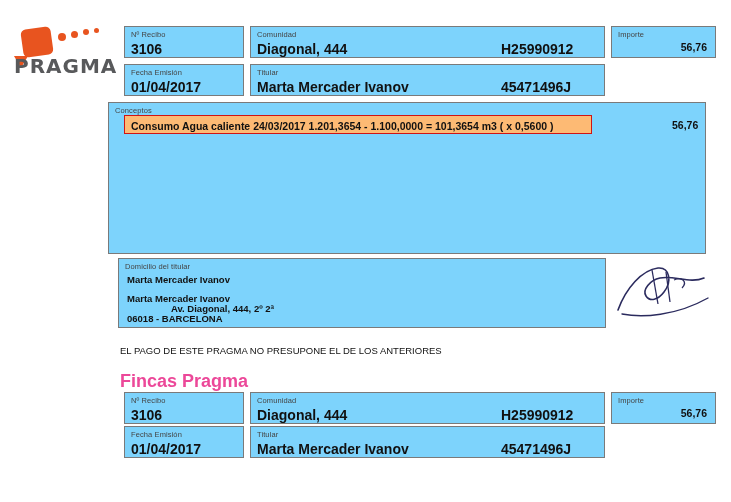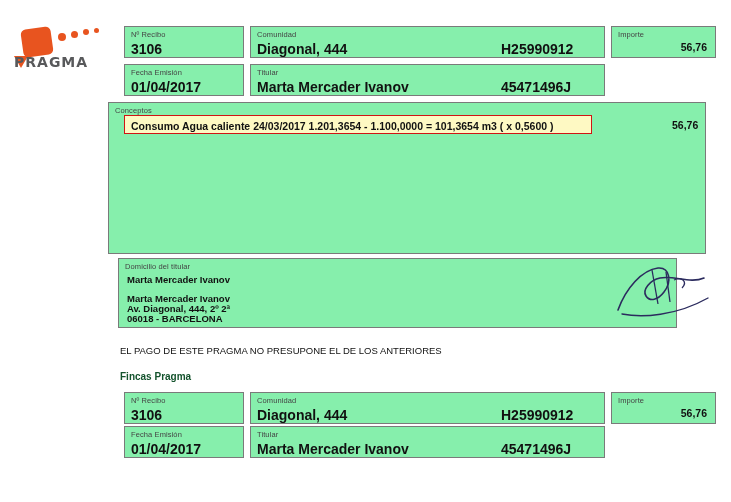--- a/index.html
+++ b/index.html
@@ -46,42 +46,42 @@
   }
   .logo-dot.d1 { left: 44px; top: 5px;  width: 8px; height: 8px; }
   .logo-dot.d2 { left: 57px; top: 3px;  width: 7px; height: 7px; }
   .logo-dot.d3 { left: 69px; top: 1px;  width: 6px; height: 6px; }
   .logo-dot.d4 { left: 80px; top: 0px;  width: 5px; height: 5px; }
   .logo-text {
     position: absolute;
     left: 0px;
     top: 26px;
     font-family: "DejaVu Sans", sans-serif;
-    font-size: 14px;
+    font-size: 20px;
     font-weight: bold;
     letter-spacing: 1px;
     color: #58595b;
   }
   .logo-v {
     position: absolute;
     left: 0px;
     top: 28px;
     width: 0;
     height: 0;
     border-left: 7px solid transparent;
     border-right: 7px solid transparent;
     border-top: 12px solid #e8541f;
   }
 
   
   .box {
     position: absolute;
     border: 1px solid #7a7a7a;
     box-sizing: border-box;
-    background: #86efac;
+    background: #7dd3fc;
   }
   .box .lbl {
     position: absolute;
     left: 6px;
     top: 3px;
     font-size: 7.5px;
     color: #444;
     letter-spacing: 0.1px;
   }
   .box .val {
@@ -99,21 +99,21 @@
     font-size: 10.5px;
     font-weight: bold;
     color: #111;
   }
 
   
   .hl {
     position: absolute;
     border: 1.5px solid #d01414;
     box-sizing: border-box;
-    background: #fef9c3;
+    background: #fdba74;
   }
   .hl .txt {
     position: absolute;
     left: 6px;
     top: 4px;
     font-size: 10.5px;
     font-weight: bold;
     color: #111;
     white-space: nowrap;
   }
@@ -126,23 +126,23 @@
   .bold {
     font-weight: bold;
   }
   .small-label {
     position: absolute;
     font-size: 7.5px;
     color: #444;
   }
   .heading {
     position: absolute;
-    font-size: 10px;
-    font-weight: bold;
-    color: #14532d;
+    font-size: 18px;
+    font-weight: bold;
+    color: #ec4899;
   }
 
   
   .addr-line {
     position: absolute;
     left: 8px;
     font-size: 9.5px;
     font-weight: bold;
     color: #111;
   }
@@ -200,25 +200,25 @@
 
   <div class="box" style="left:108px; top:102px; width:598px; height:152px;">
     <div class="lbl">Conceptos</div>
   </div>
 
   <div class="hl" style="left:124px; top:115px; width:468px; height:19px;">
     <div class="txt">Consumo Agua caliente 24/03/2017 1.201,3654 - 1.100,0000 = 101,3654 m3 ( x 0,5600 )</div>
   </div>
   <div class="plain-text bold" style="left:672px; top:119px; font-size:10.5px;">56,76</div>
 
-  <div class="box" style="left:118px; top:258px; width:559px; height:70px;">
+  <div class="box" style="left:118px; top:258px; width:488px; height:70px;">
     <div class="lbl">Domicilio del titular</div>
     <div class="addr-line" style="top:15px;">Marta Mercader Ivanov</div>
     <div class="addr-line" style="top:34px;">Marta Mercader Ivanov</div>
-    <div class="addr-line" style="top:44px;">Av. Diagonal, 444, 2º 2ª</div>
+    <div class="addr-line" style="top:44px;margin-left:44px;">Av. Diagonal, 444, 2º 2ª</div>
     <div class="addr-line" style="top:54px;">06018 - BARCELONA</div>
   </div>
 
   <svg class="sig" viewBox="0 0 104 68">
     <path d="M6 52 C14 30, 30 12, 46 10 C58 9, 60 24, 52 34 C46 42, 38 44, 34 38 C30 32, 38 22, 48 20 C62 17, 78 26, 92 20" fill="none" stroke="#2b2b5e" stroke-width="1.6" stroke-linecap="round"></path>
     <path d="M10 56 C30 60, 64 58, 96 40" fill="none" stroke="#2b2b5e" stroke-width="1.4" stroke-linecap="round"></path>
     <path d="M40 12 L46 46" fill="none" stroke="#2b2b5e" stroke-width="1.3"></path>
     <path d="M54 14 L58 44" fill="none" stroke="#2b2b5e" stroke-width="1.3"></path>
     <path d="M62 22 C70 18, 76 24, 70 30" fill="none" stroke="#2b2b5e" stroke-width="1.2"></path>
   </svg>

